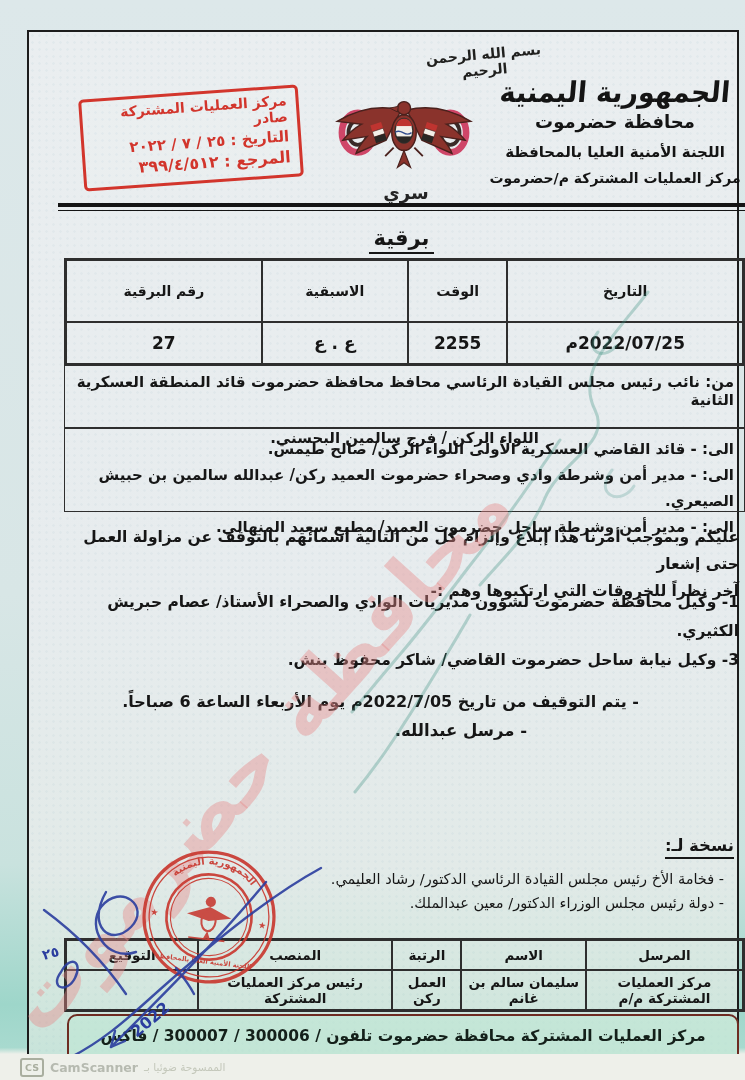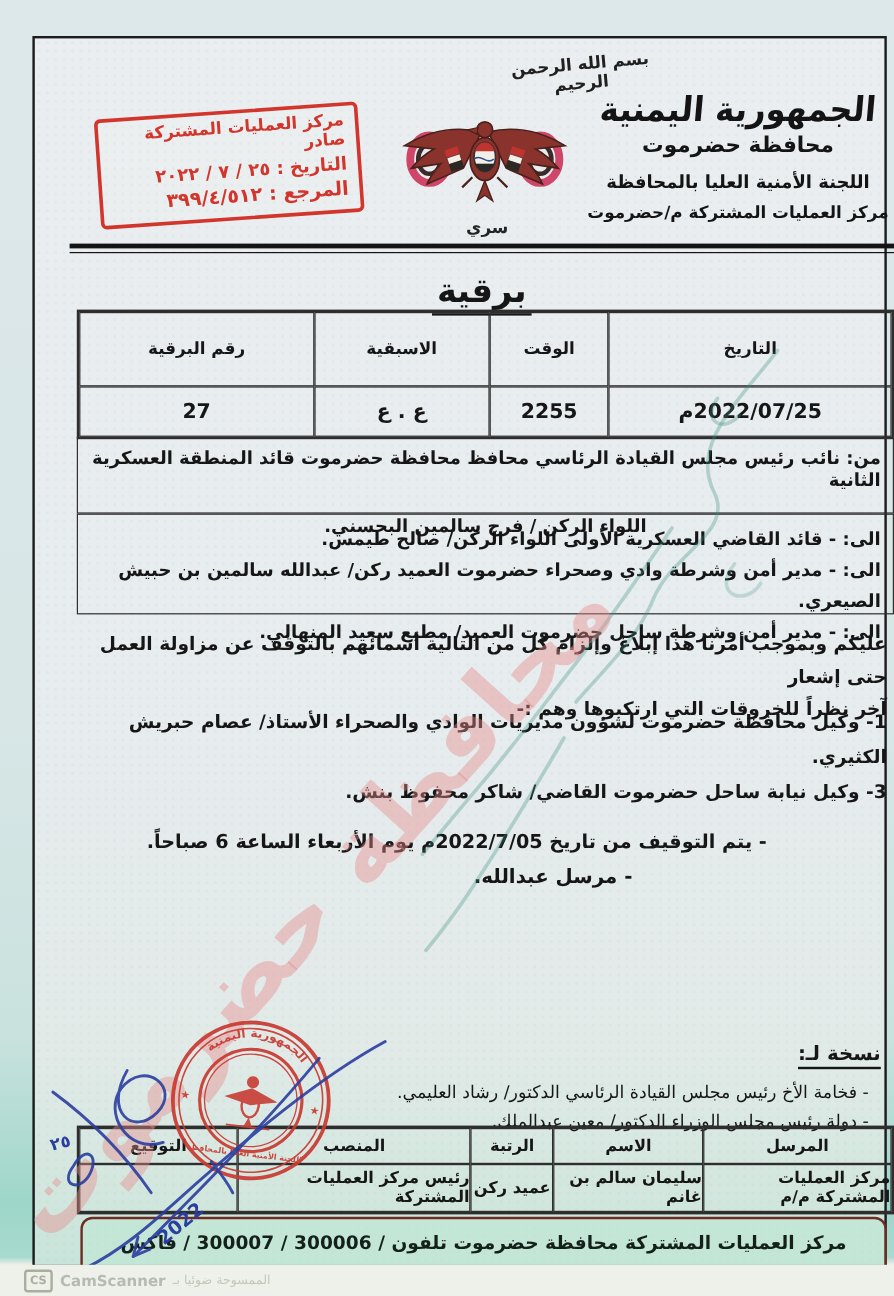--- a/index.html
+++ b/index.html
@@ -19,57 +19,57 @@
   .abs{position:absolute;}
   .rtl{direction:rtl;unicode-bidi:plaintext;}
   
   .hdr-right{left:455px;top:44px;width:262px;text-align:center;color:#141414;}
   .hdr-republic{font-size:27px;font-weight:800;transform:skewX(-5deg) scaleY(1.06);letter-spacing:1px;}
   .hdr-gov{font-size:18px;font-weight:800;margin-top:4px;}
   .hdr-com{font-size:15px;font-weight:800;margin-top:11px;}
   .hdr-cen{font-size:14px;font-weight:800;margin-top:9px;}
   .bismillah{left:380px;top:14px;width:150px;text-align:center;font-size:14px;font-weight:800;
     transform:rotate(-5deg);color:#20201e;}
-  .classification{left:352px;top:150px;width:50px;text-align:center;font-size:14px;font-weight:800;color:#242424;}
+  .classification{left:352px;top:150px;width:50px;text-align:center;font-size:18px;font-weight:800;color:#242424;}
   
   .redstamp{left:52px;top:60px;width:220px;height:92px;border:3px solid #d2352c;border-radius:5px;
     transform:rotate(-4deg);color:#d2352c;text-align:right;padding:4px 9px 0 4px;box-sizing:border-box;
     background:rgba(255,255,255,.06);}
   .redstamp .l1{font-size:14px;font-weight:800;}
   .redstamp .l2{font-size:15px;font-weight:800;margin-top:3px;}
   .redstamp .l3{font-size:16px;font-weight:800;margin-top:2px;letter-spacing:1px;}
   
   .dblrule{left:29px;top:171px;width:703px;height:3px;border-top:4px solid #141414;border-bottom:1.5px solid #141414;}
   
   .title-wrap{left:0;top:194px;width:745px;text-align:center;}
-  .title-text{display:inline-block;font-size:28px;font-weight:800;color:#161616;
+  .title-text{display:inline-block;font-size:21px;font-weight:800;color:#161616;
     border-bottom:2.5px solid #161616;padding:0 4px 2px;}
   
   .grid{display:grid;direction:rtl;border:2px solid #2e2e2e;box-sizing:border-box;background:transparent;}
   .cell{border:1px solid #2e2e2e;display:flex;align-items:center;justify-content:center;
-    color:#161616;box-sizing:border-box;}
+    color:#161616;box-sizing:border-box;text-align:center;}
   .tg-table{left:35px;top:226px;width:681px;grid-template-columns:34.8% 14.7% 21.6% 28.9%;grid-template-rows:62px 42px;}
   .tg-head{font-size:14px;font-weight:800;}
   .tg-val{font-size:17px;font-weight:800;}
   .box{border:1.5px solid #2e2e2e;box-sizing:border-box;color:#161616;}
   .from-box{left:35px;top:332px;width:681px;height:64px;padding:8px 10px 0;}
   .from-box .l1{font-size:15px;font-weight:800;text-align:right;}
   .from-box .l2{font-size:15px;font-weight:800;text-align:center;margin-top:20px;}
   .to-box{left:35px;top:396px;width:681px;height:84px;padding:7px 10px 0;}
   .to-box div{font-size:15px;font-weight:800;text-align:right;line-height:26px;}
   
   .intro{left:38px;top:492px;width:672px;font-size:15.5px;font-weight:800;color:#161616;}
   .intro div{text-align:right;line-height:27px;}
   .items{left:38px;top:556px;width:672px;color:#161616;}
   .items div{font-size:15.5px;font-weight:800;text-align:right;line-height:29px;}
   .bullets{left:38px;top:655px;width:672px;color:#161616;}
   .bullet1{font-size:16px;font-weight:800;text-align:right;margin-right:100px;line-height:30px;}
   .bullet2{font-size:16.5px;font-weight:800;text-align:right;margin-right:212px;margin-top:4px;}
   
-  .copy{left:35px;top:836px;width:676px;color:#161616;}
+  .copy{left:35px;top:804px;width:676px;color:#161616;}
   .copy-head{text-align:right;padding-right:6px;}
   .copy-head span{display:inline-block;font-size:16.5px;font-weight:800;border-bottom:2px solid #161616;padding-bottom:2px;}
   .copy-items{margin-top:8px;}
   .copy-items div{font-size:14.5px;font-weight:400;text-align:right;padding-right:16px;line-height:24px;}
   .sig-table{left:35px;top:906px;width:681px;grid-template-columns:23.2% 18.4% 10.2% 28.7% 19.5%;grid-template-rows:30px 40px;}
   .sg-head{font-size:13.5px;font-weight:800;}
   .sg-val{font-size:13.5px;font-weight:800;}
   
   .footer-box{left:38px;top:982px;width:672px;height:68px;border:2.5px solid #6e2c22;border-radius:10px;
     background:rgba(190,232,212,.55);box-sizing:border-box;padding-top:7px;}
@@ -207,21 +207,21 @@
   </div>
 
   <div class="abs grid sig-table">
     <div class="cell sg-head">المرسل</div>
     <div class="cell sg-head">الاسم</div>
     <div class="cell sg-head">الرتبة</div>
     <div class="cell sg-head">المنصب</div>
     <div class="cell sg-head">التوقيع</div>
     <div class="cell sg-val rtl">مركز العمليات المشتركة م/م</div>
     <div class="cell sg-val rtl">سليمان سالم بن غانم</div>
-    <div class="cell sg-val rtl">عميد ركن</div>
+    <div class="cell sg-val rtl">العمل ركن</div>
     <div class="cell sg-val rtl">رئيس مركز العمليات المشتركة</div>
     <div class="cell sg-val"></div>
   </div>
 
   <div class="abs footer-box">
     <div class="rtl">مركز العمليات المشتركة محافظة حضرموت تلفون / 300006 / 300007 / فاكس 300008</div>
     <div class="rtl">جوال / 715834034 / 739978832 / 701966802 / واتس 777189677</div>
   </div>
 
 </div>

